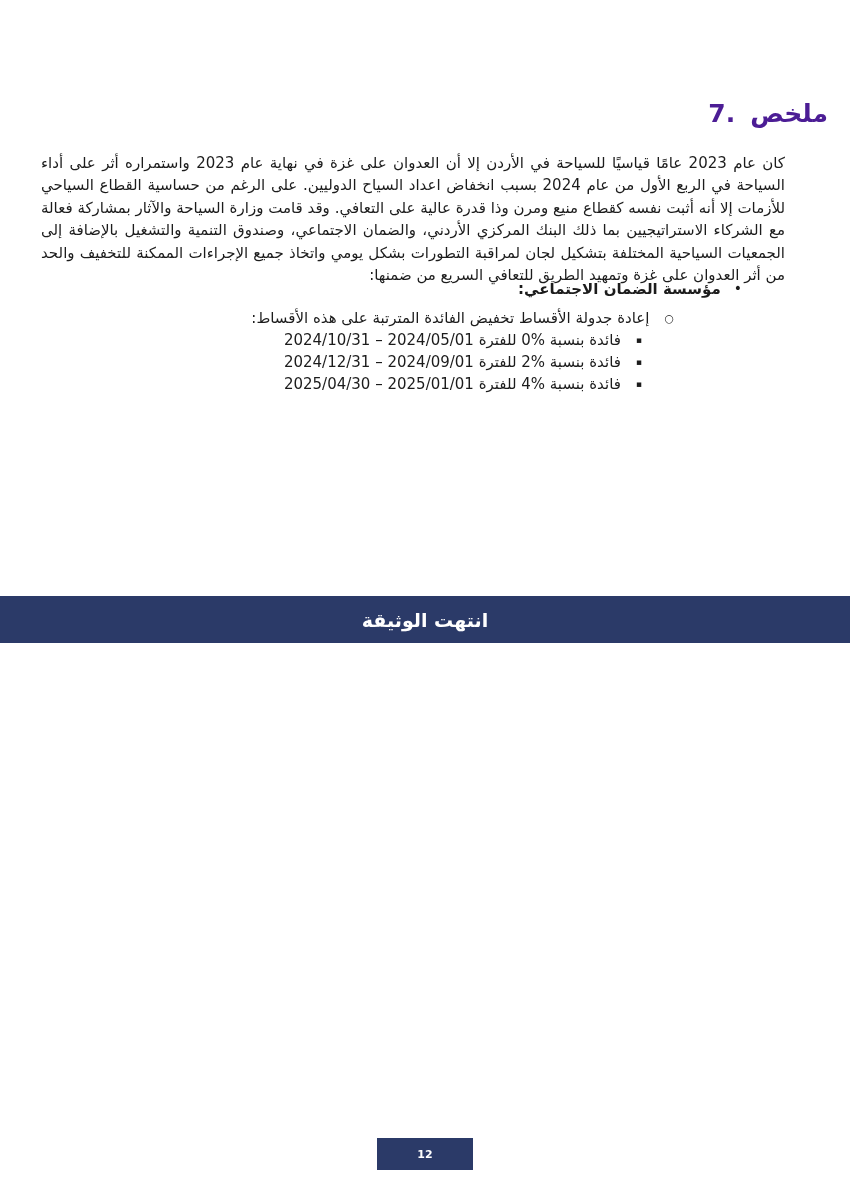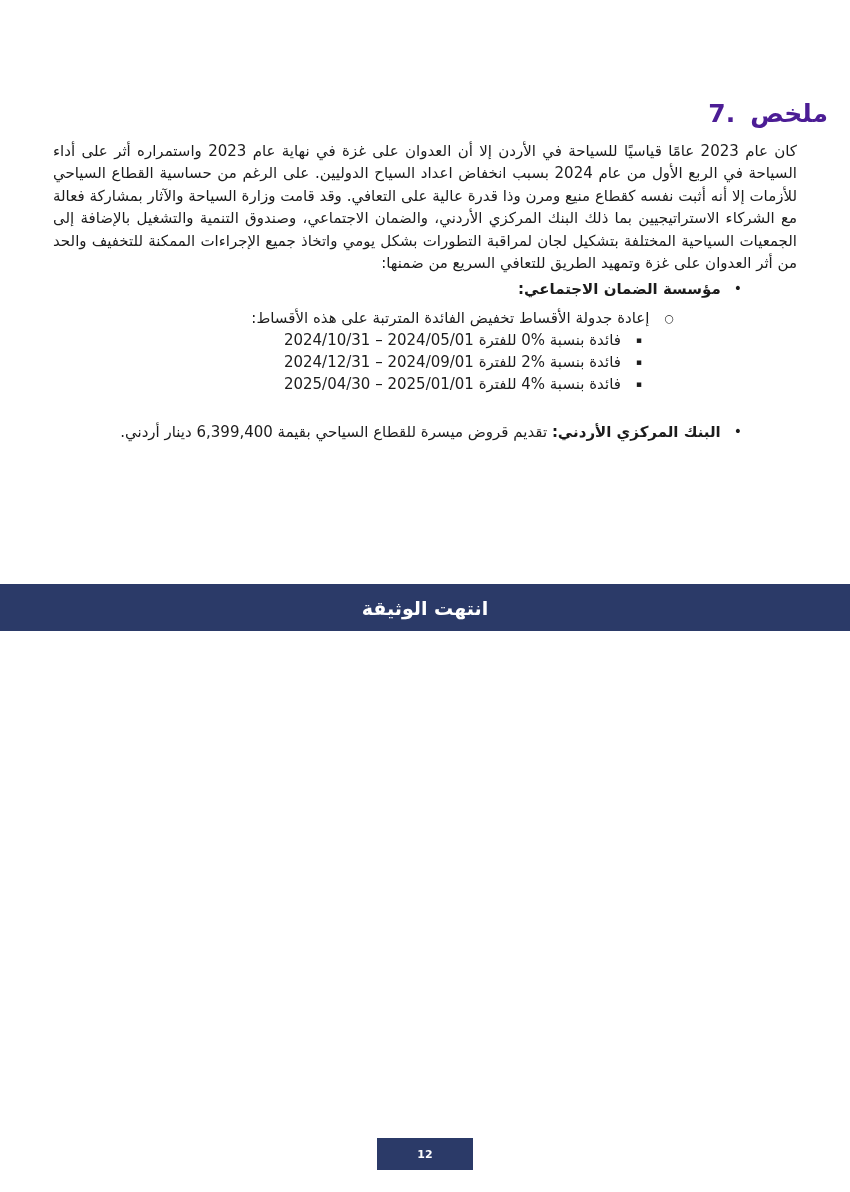--- a/index.html
+++ b/index.html
@@ -17,42 +17,42 @@
   .heading{
     position:absolute;top:99px;right:22px;
     direction:ltr;
     font-weight:bold;font-size:25px;color:#4c1d95;
     white-space:nowrap;
   }
   .heading .hnum{margin-right:15px;}
 
   
   .para{
-    position:absolute;top:140px;right:53px;width:744px;margin:0;
+    position:absolute;top:140px;right:53px;width:744px;margin:12px;
     direction:rtl;text-align:justify;
     font-size:15px;line-height:22.4px;color:#1c1c1c;
   }
 
   
   .li{
     position:absolute;direction:rtl;white-space:nowrap;
     font-size:15px;line-height:22px;color:#1c1c1c;
   }
   .l1{right:108px;}
   .l2{right:176px;}
   .l3{right:208px;}
   .marker{display:inline-block;color:#1c1c1c;}
   .m1{font-size:14px;margin-left:13px;vertical-align:1px;}
   .m2{font-size:11px;margin-left:15px;vertical-align:1px;}
   .m3{font-size:9px;margin-left:15px;vertical-align:2px;}
   .bold{font-weight:bold;}
 
   
   .banner{
-    position:absolute;top:584px;left:0;width:850px;height:47px;
+    position:absolute;top:596px;left:0;width:850px;height:47px;
     background:var(--navy,#2b3a68);
     display:flex;align-items:center;justify-content:center;
   }
   .banner .banner-text{
     color:#ffffff;font-weight:bold;font-size:19px;direction:rtl;
   }
 
   
   .page-badge{
     position:absolute;top:1138px;left:377px;width:96px;height:32px;
@@ -85,23 +85,20 @@
   <div class="li l3" style="top:329px">
     <span class="marker m3">▪</span><span>فائدة بنسبة %0 للفترة 2024/05/01 – 2024/10/31</span>
   </div>
   <div class="li l3" style="top:351px">
     <span class="marker m3">▪</span><span>فائدة بنسبة %2 للفترة 2024/09/01 – 2024/12/31</span>
   </div>
   <div class="li l3" style="top:373px">
     <span class="marker m3">▪</span><span>فائدة بنسبة %4 للفترة 2025/01/01 – 2025/04/30</span>
   </div>
 
-  <div class="li l1" style="top:420px">
-    <span class="marker m1">•</span><span class="bold">البنك المركزي الأردني:</span><span> تقديم قروض ميسرة للقطاع السياحي بقيمة 6,399,400 دينار أردني.</span>
-  </div>
 
   <div class="banner">
     <span class="banner-text">انتهت الوثيقة</span>
   </div>
 
   <div class="page-badge">
     <span class="page-num">12</span>
   </div>
 
 </div>

